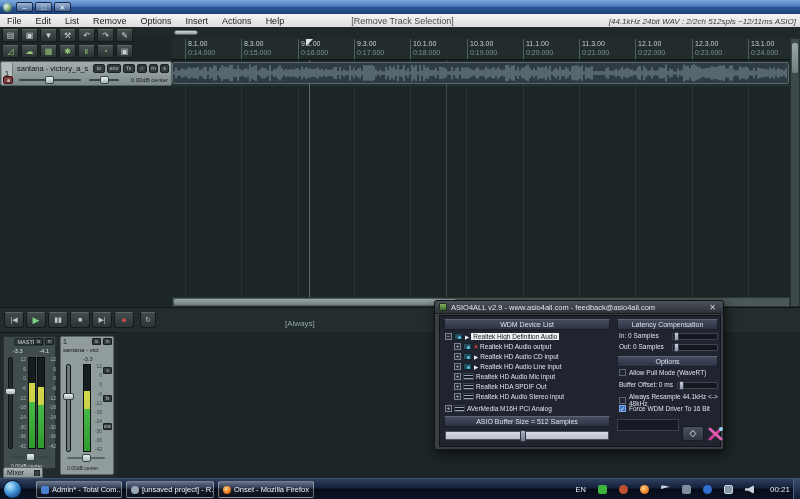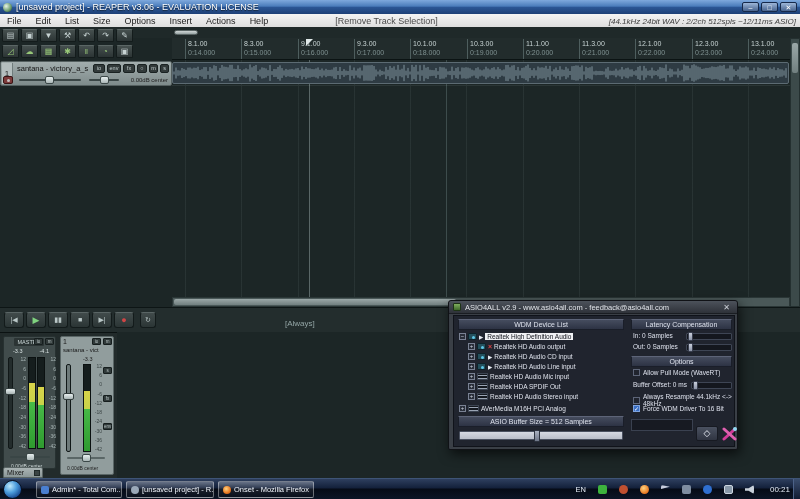--- a/index.html
+++ b/index.html
@@ -120,21 +120,21 @@
     white-space:nowrap; overflow:hidden; }
   #track-strip .strip-readout { color:#222; }
   #track-strip .scalecol span { color:#3c4646; }
   #mixer-tab { position:absolute; left:3px; top:133px; top:134px; width:40px; height:11px;
     background:linear-gradient(#aab4b4,#8b9797); border:1px solid #55%; border:1px solid #5a6565;
     border-radius:2px 2px 0 0; font-size:7px; color:#161616; line-height:10px; padding-left:3px; }
   #mixer-tab .tabicon { position:absolute; right:2px; top:2px; width:6px; height:6px;
     background:#3a4444; border:1px solid #202a2a; }
 
   
-  #asio { left:448px; top:300px; width:290px; height:150px; background:#3a3f46;
+  #asio { left:434px; top:300px; width:290px; height:150px; background:#3a3f46;
     border:1px solid #101216; border-radius:3px 3px 2px 2px; box-shadow:2px 4px 12px rgba(0,0,0,0.65); }
   #asio-title { position:absolute; left:0; top:0; width:100%; height:13px;
     background:linear-gradient(#4c525b,#2e3239); border-bottom:1px solid #1a1d22;
     display:flex; align-items:center; padding:0 4px; border-radius:3px 3px 0 0; }
   #asio-title .dicon { width:8px; height:8px; background:linear-gradient(#7fae5f,#3e6a2a);
     border:1px solid #1e3416; border-radius:1px; margin-right:4px; }
   #asio-title .dtitle { font-size:7.5px; color:#e2e5ea; white-space:nowrap; flex:1; }
   #asio-title .dclose { font-size:8px; color:#cdd1d8; padding:0 3px; }
   #asio-body { position:absolute; left:4px; top:14px; width:282px; height:132px; background:#20242e;
     border:1px solid #10131a; }
@@ -187,33 +187,32 @@
   .trayicon { width:9px; height:9px; border-radius:2px; }
   #tray .clock { font-size:8px; color:#e6edf8; margin-left:4px; }
   #showdesktop { position:absolute; right:0; top:0; width:7px; height:21px;
     background:linear-gradient(#3a4d6e,#101a30); border-left:1px solid #4c6档; border-left:1px solid #4c6288; }
 </style>
 </head>
 <body>
 
 <div id="titlebar" class="abs">
   <div class="appicon"></div>
-  <div class="title">[unsaved project] - REAPER v3.06 - EVALUATION LICENSE</div>
   <div class="winbtns">
     <div class="winbtn">–</div>
     <div class="winbtn">□</div>
     <div class="winbtn">✕</div>
   </div>
 </div>
 
 <div id="menubar" class="abs">
   <span class="menu">File</span>
   <span class="menu">Edit</span>
   <span class="menu">List</span>
-  <span class="menu">Size</span>
+  <span class="menu">Remove</span>
   <span class="menu">Options</span>
   <span class="menu">Insert</span>
   <span class="menu">Actions</span>
   <span class="menu">Help</span>
   <span class="sel-label">[Remove Track Selection]</span>
   <span class="audio-status">[44.1kHz 24bit WAV : 2/2ch 512spls ~12/11ms ASIO]</span>
 </div>
 
 <div id="toolzone" class="abs"></div>
 <div class="tbtn abs" style="left:2px;top:29px">▤</div>

